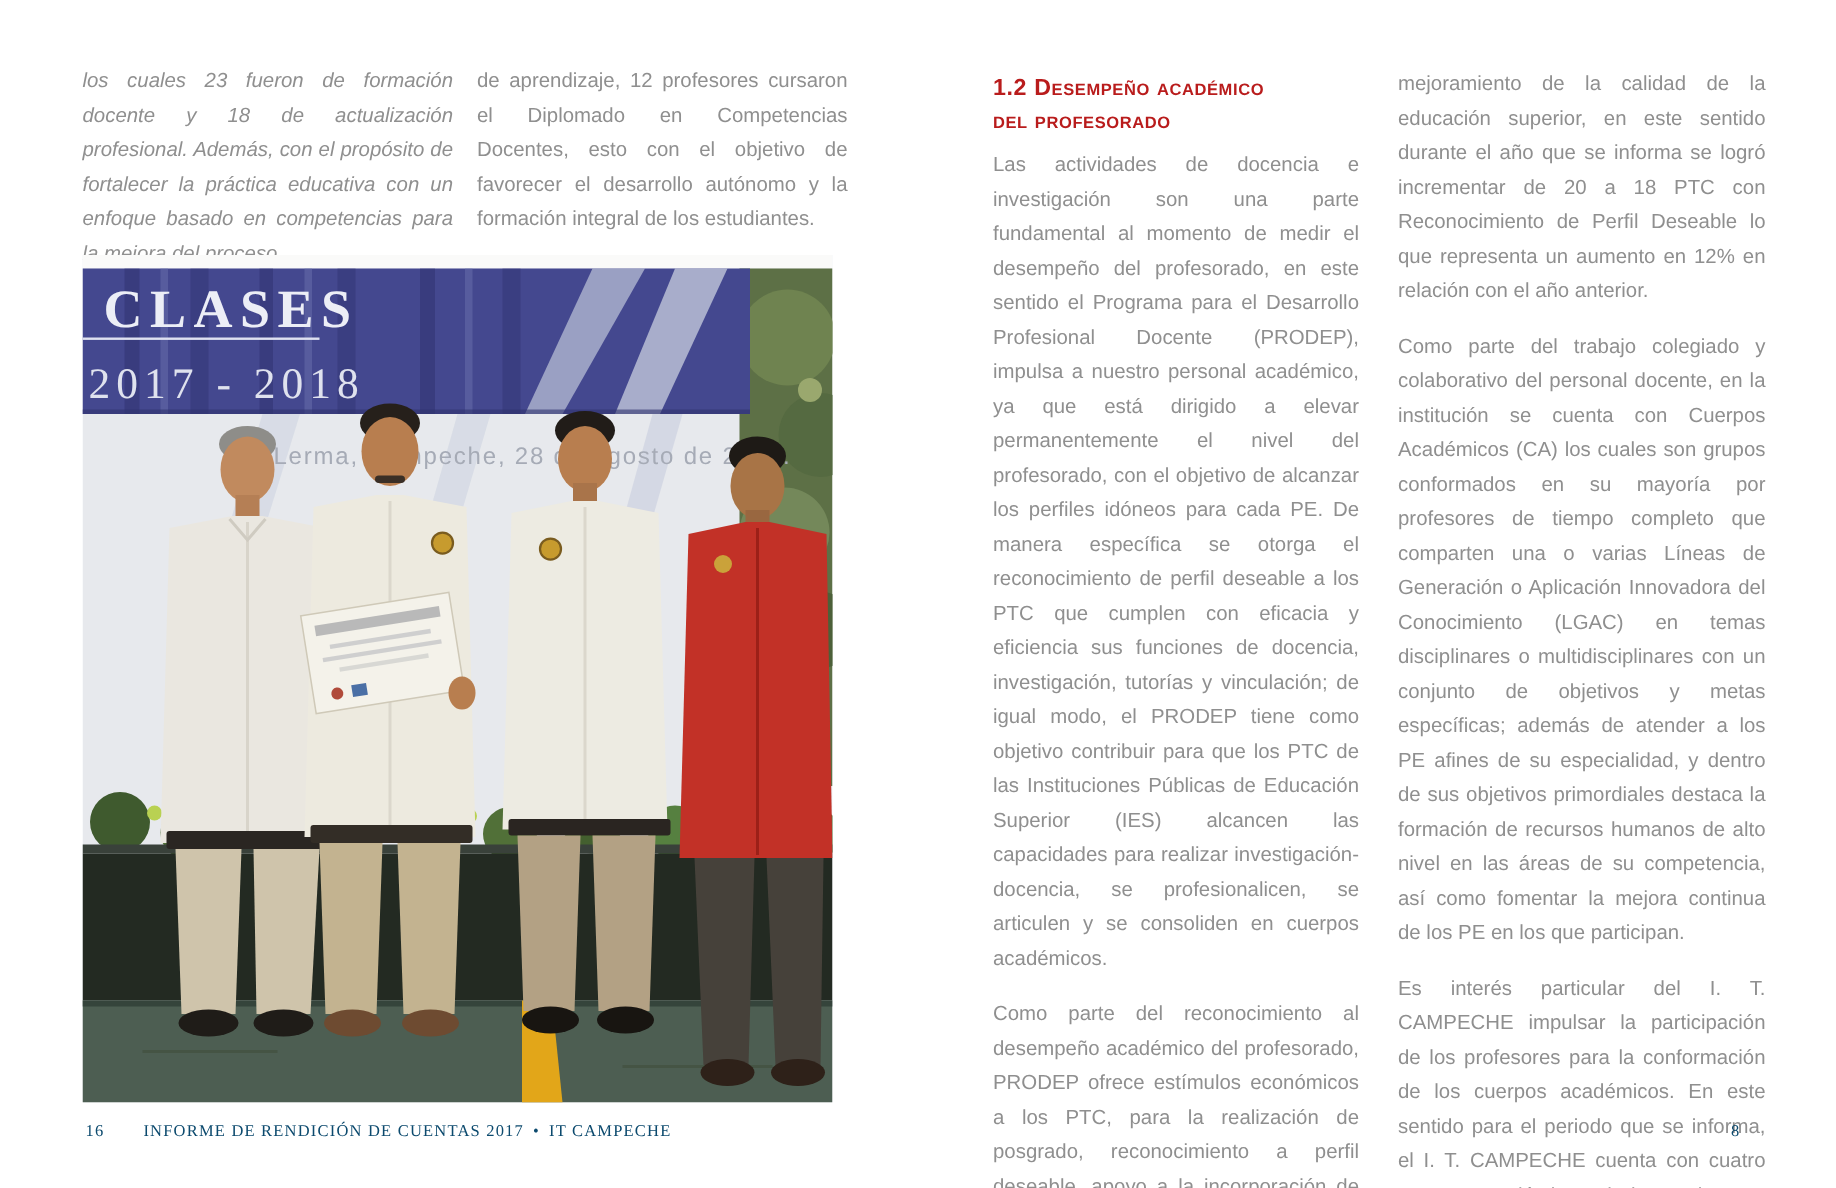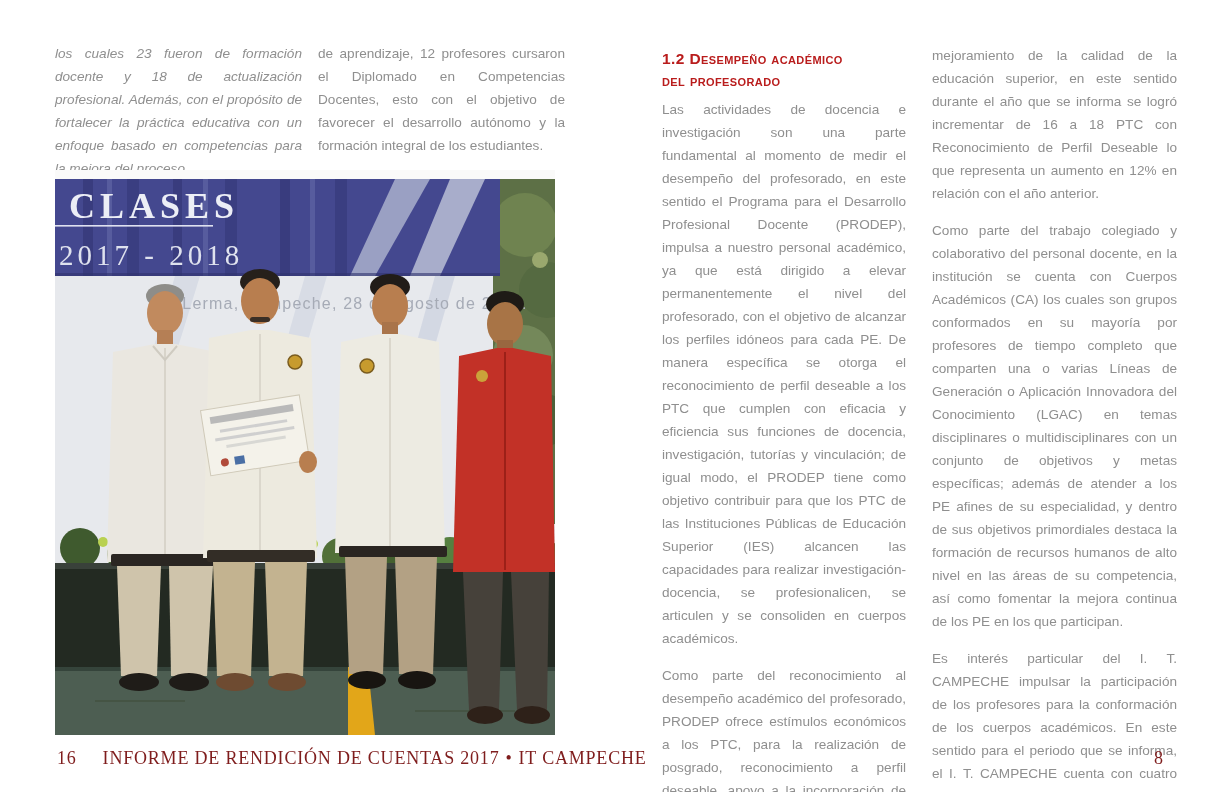--- a/index.html
+++ b/index.html
@@ -12,21 +12,21 @@
     width:247px;color:#8f8f8f;font-size:13.6px;line-height:23px;
     text-align:justify;hyphens:auto;
   }
   .bodycol p{margin:0 0 14px 0;}
   .heading{
     color:#b91c1c;font-variant:small-caps;font-size:15.5px;line-height:22px;
     letter-spacing:.4px;margin:0 0 6px 0;font-weight:600;
   }
   .heading span{display:block;}
   .footer{
-    color:#7f1d1d;font-family:"Liberation Serif", serif;font-size:18px;
+    color:#0c4a6e;font-family:"Liberation Serif", serif;font-size:11px;
     letter-spacing:.8px;white-space:nowrap;
   }
   .footer .pgnum{display:inline-block;margin-right:26px;}
   .footer .sep{margin:0 6px;}
   svg text{font-family:"Liberation Serif", serif;}
   .caption-text{font-family:"Liberation Sans", sans-serif;}
 </style>
 </head>
 <body>
 
@@ -186,20 +186,20 @@
 <div class="abs bodycol" style="left:662px;top:48px;width:244px;">
   <h2 class="heading">
     <span>1.2 Desempeño académico</span>
     <span>del profesorado</span>
   </h2>
   <p>Las actividades de docencia e investigación son una parte fundamental al momento de medir el desempeño del profesorado, en este sentido el Programa para el Desarrollo Profesional Docente (PRODEP), impulsa a nuestro personal académico, ya que está dirigido a elevar permanentemente el nivel del profesorado, con el objetivo de alcanzar los perfiles idóneos para cada PE. De manera específica se otorga el reconocimiento de perfil deseable a los PTC que cumplen con eficacia y eficiencia sus funciones de docencia, investigación, tutorías y vinculación; de igual modo, el PRODEP tiene como objetivo contribuir para que los PTC de las Instituciones Públicas de Educación Superior (IES) alcancen las capacidades para realizar investigación-docencia, se profesionalicen, se articulen y se consoliden en cuerpos académicos.</p>
   <p>Como parte del reconocimiento al desempeño académico del profesorado, PRODEP ofrece estímulos económicos a los PTC, para la realización de posgrado, reconocimiento a perfil deseable, apoyo a la incorporación de nuevos PTC y apoyo a la reincorporación de ex becarios. De esta forma, se ha contribuido a elevar la habilitación de los profesores de tiempo completo que forman a los futuros profesionistas de nuestra institución , lo cual coadyuva al</p>
 </div>
 
 <div class="abs bodycol" style="left:932px;top:44px;width:245px;">
-  <p>mejoramiento de la calidad de la educación superior, en este sentido durante el año que se informa se logró incrementar de 16 a 18 PTC con Reconocimiento de Perfil Deseable lo que representa un aumento en 12% en relación con el año anterior.</p>
+  <p>mejoramiento de la calidad de la educación superior, en este sentido durante el año que se informa se logró incrementar de 20 a 18 PTC con Reconocimiento de Perfil Deseable lo que representa un aumento en 12% en relación con el año anterior.</p>
   <p>Como parte del trabajo colegiado y colaborativo del personal docente, en la institución se cuenta con Cuerpos Académicos (CA) los cuales son grupos conformados en su mayoría por profesores de tiempo completo que comparten una o varias Líneas de Generación o Aplicación Innovadora del Conocimiento (LGAC) en temas disciplinares o multidisciplinares con un conjunto de objetivos y metas específicas; además de atender a los PE afines de su especialidad, y dentro de sus objetivos primordiales destaca la formación de recursos humanos de alto nivel en las áreas de su competencia, así como fomentar la mejora continua de los PE en los que participan.</p>
   <p>Es interés particular del I. T. CAMPECHE impulsar la participación de los profesores para la conformación de los cuerpos académicos. En este sentido para el periodo que se informa, el I. T. CAMPECHE cuenta con cuatro cuerpos académicos, de los cuales tres se encuentran en estatus de formación y uno logró el estatus «en vías de consolidación».</p>
 </div>
 
 <div class="abs footer" style="left:1154px;top:748px;">
   <span>8</span>
 </div>
 
 </body></html>

